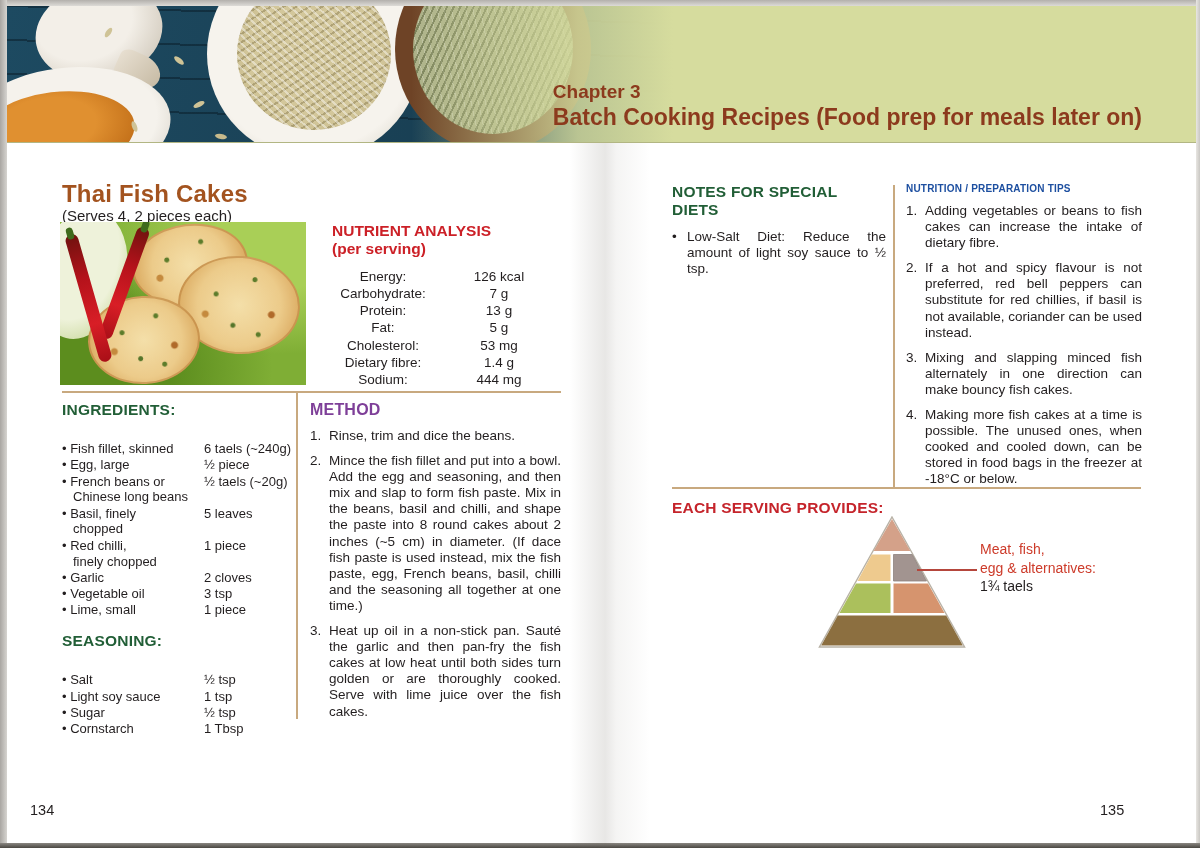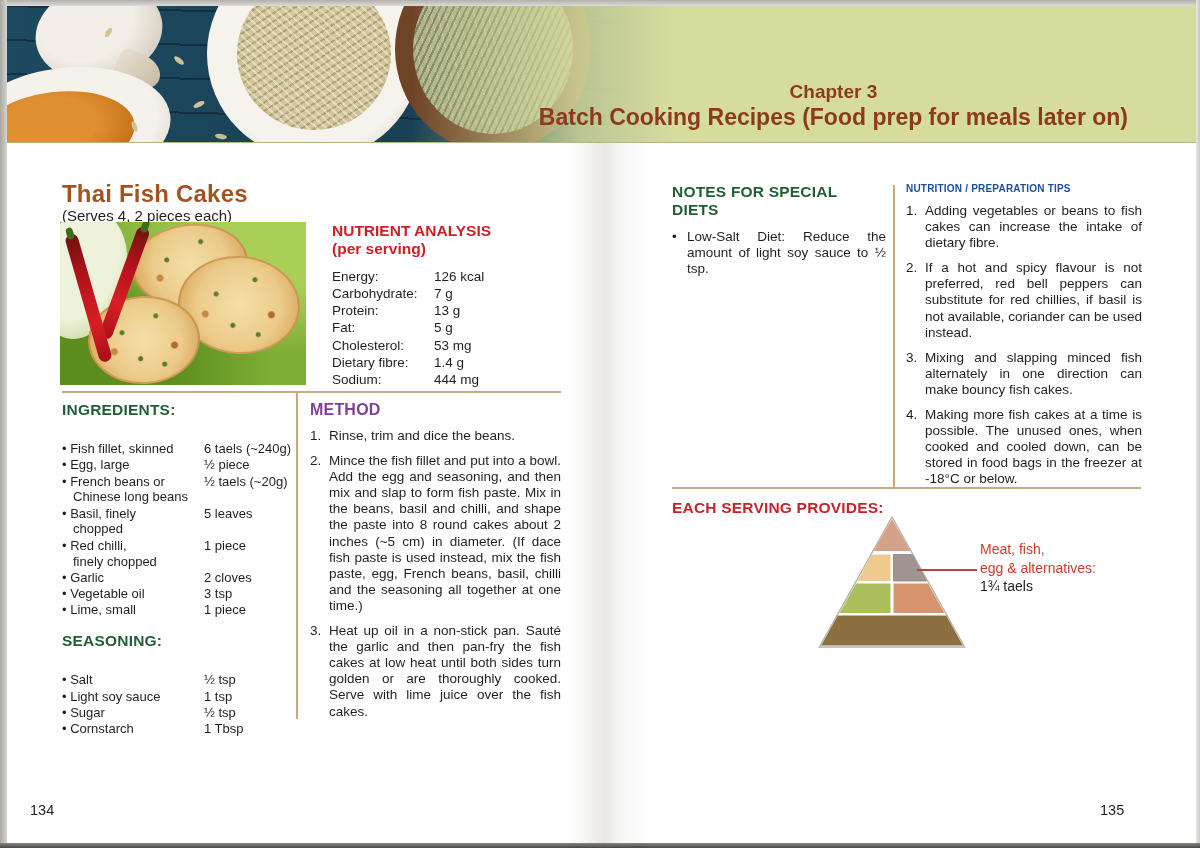--- a/index.html
+++ b/index.html
@@ -33,21 +33,21 @@
 
   
   .banner{left:7px;top:6px;width:1189px;height:137px;overflow:hidden;border-bottom:1px solid rgba(95,95,70,.3);background:var(--banner-green);}
   .banner-photo{position:absolute;left:0;top:0;width:700px;height:137px;
     background:
       repeating-linear-gradient(1.5deg,rgba(10,30,42,.55) 0 2px,rgba(0,0,0,0) 2px 34px),
       linear-gradient(100deg,#1d4a61 0%,#1a4257 45%,#163a4d 100%);}
   .b-shape{position:absolute;border-radius:50%;}
   .banner-fade{position:absolute;inset:0;
     background:linear-gradient(90deg,rgba(214,220,158,0) 34%,rgba(214,220,158,.85) 48%,#d6dc9e 56%);}
-  .chapter-block{position:absolute;right:68px;top:74px;text-align:center;color:var(--brown-chapter);line-height:1.22;}
+  .chapter-block{position:absolute;right:54px;top:74px;text-align:left;color:var(--brown-chapter);line-height:1.22;}
   .chapter-line1{font-size:19px;font-weight:700;}
   .chapter-line2{font-size:23px;font-weight:700;}
 
   
   .recipe-title{left:62px;top:180px;font-size:24px;font-weight:700;color:var(--brown-title);letter-spacing:.2px;}
   .recipe-serves{left:62px;top:207px;font-size:15px;}
 
   .food-photo{left:60px;top:222px;width:246px;height:163px;overflow:hidden;
     background:
       radial-gradient(ellipse at 88% 15%, #a9cf57 0 22%, rgba(0,0,0,0) 55%),
@@ -64,21 +64,21 @@
       radial-gradient(circle at 46% 72%, #55752a 0 2px, rgba(0,0,0,0) 3px),
       radial-gradient(circle at 22% 62%, #c58a3e 0 3px, rgba(0,0,0,0) 4px),
       radial-gradient(circle at 68% 80%, #5d7c2b 0 2px, rgba(0,0,0,0) 3px),
       radial-gradient(circle, #f4dfa9 0%, #eccb8a 55%, #daa95f 85%, #c9954a 100%);}
   .chilli{position:absolute;width:13px;height:118px;border-radius:8px;
     background:linear-gradient(#6f120e,#b5121b 35%,#d81e26 70%,#a90f17);}
   .chilli::after{content:"";position:absolute;left:3px;top:-7px;width:7px;height:12px;border-radius:4px;background:#3f6b1c;}
 
   .nutrient{left:332px;top:222px;width:232px;}
   .na-head{color:var(--red);font-weight:700;font-size:15.5px;line-height:1.18;}
-  .na-rows{margin-top:9px;}
+  .na-rows{margin-top:9px;text-align:center;}
   .na-row{display:flex;font-size:13.5px;line-height:17.3px;}
   .na-label{flex:0 0 102px;}
   .na-value{flex:1;}
 
   .rule-h{background:var(--tan);height:2px;}
   .rule-v{background:var(--tan);width:2px;}
 
   .ing-col{left:62px;top:401px;width:234px;}
   .sec-head-green{color:var(--green);font-weight:700;font-size:15.5px;letter-spacing:.2px;}
   .ing-rows{margin-top:22px;}

